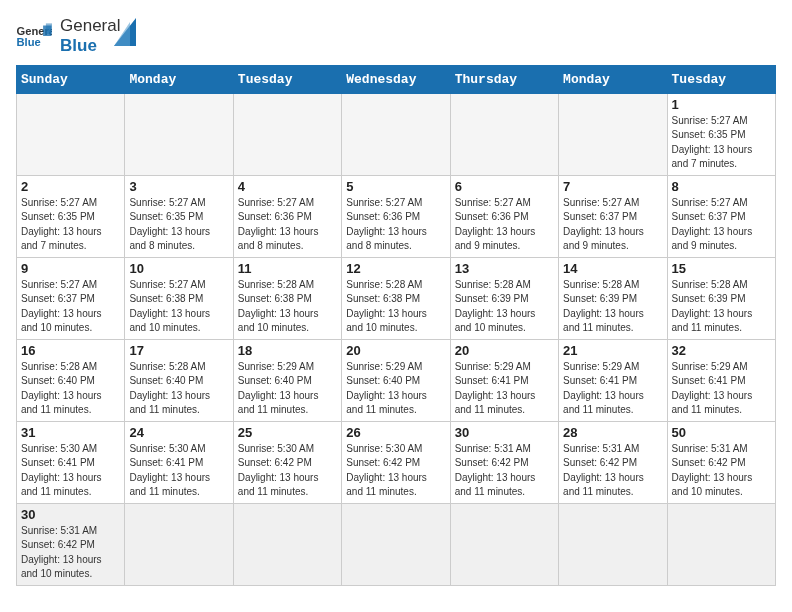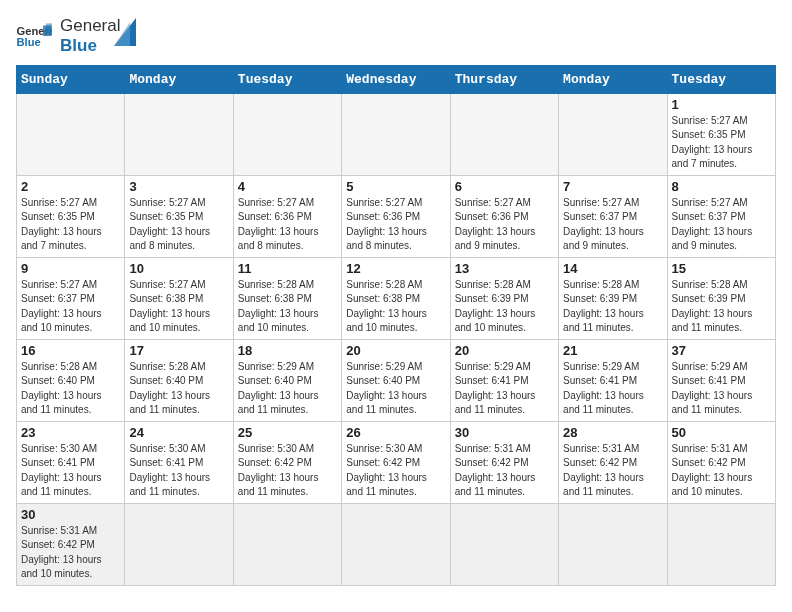--- a/index.html
+++ b/index.html
@@ -254,29 +254,29 @@
 Sunset: 6:41 PM
 Daylight: 13 hours and 11 minutes.</div>
         </td>
         <td>
           <span class="day-number">21</span>
           <div class="day-info">Sunrise: 5:29 AM
 Sunset: 6:41 PM
 Daylight: 13 hours and 11 minutes.</div>
         </td>
         <td>
-          <span class="day-number">37</span>
-          <div class="day-info">Sunrise: 5:29 AM
-Sunset: 6:41 PM
-Daylight: 13 hours and 11 minutes.</div>
-        </td>
-      </tr>
-      <tr>
-        <td>
-          <span class="day-number">23</span>
+          <span class="day-number">32</span>
+          <div class="day-info">Sunrise: 5:29 AM
+Sunset: 6:41 PM
+Daylight: 13 hours and 11 minutes.</div>
+        </td>
+      </tr>
+      <tr>
+        <td>
+          <span class="day-number">31</span>
           <div class="day-info">Sunrise: 5:30 AM
 Sunset: 6:41 PM
 Daylight: 13 hours and 11 minutes.</div>
         </td>
         <td>
           <span class="day-number">24</span>
           <div class="day-info">Sunrise: 5:30 AM
 Sunset: 6:41 PM
 Daylight: 13 hours and 11 minutes.</div>
         </td>

